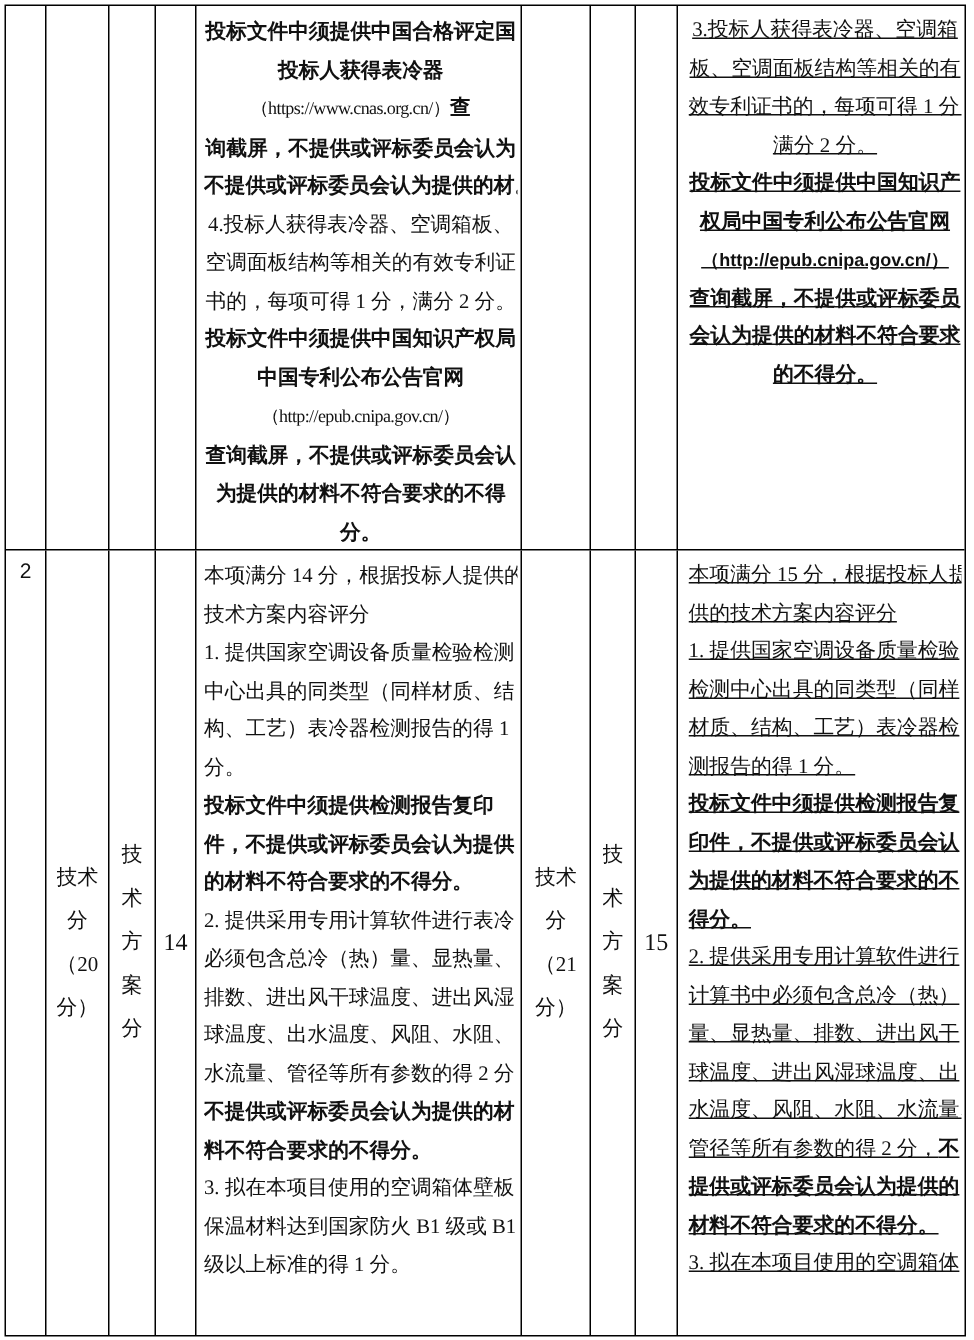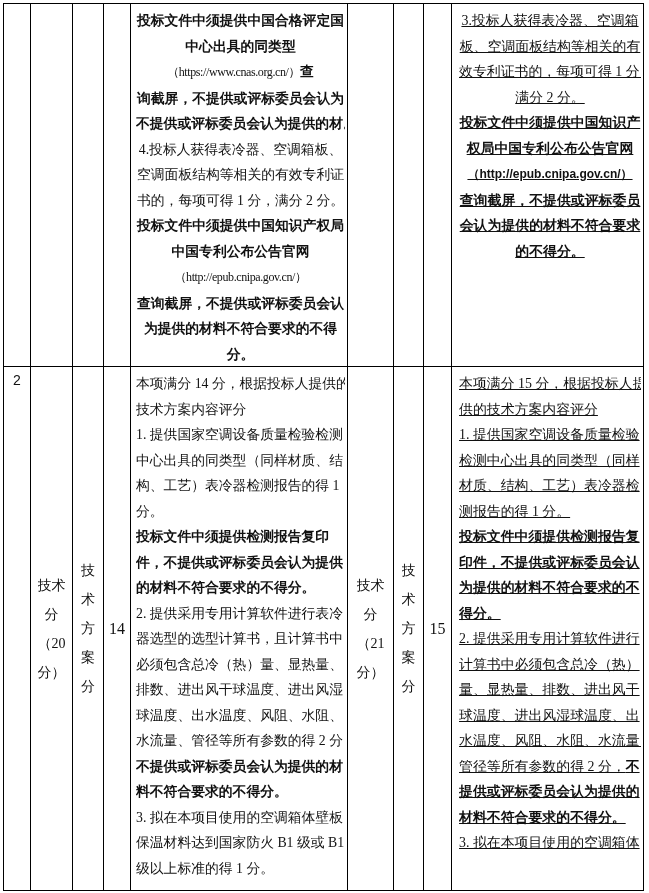--- a/index.html
+++ b/index.html
@@ -86,21 +86,21 @@
 
 <div class="doc-table">
 
   <div class="t-row r1">
     <div class="cell c-seq"></div>
     <div class="cell c-cat"></div>
     <div class="cell c-sub"></div>
     <div class="cell c-score"></div>
     <div class="cell c-ltext text-cell">
         <div class="line"><span class="seg-b">投标文件中须提供中国合格评定国</span></div>
-        <div class="line"><span class="seg-b">中心出具的同类型</span></div>
+        <div class="line"><span class="seg-b">投标人获得表冷器</span></div>
         <div class="line"><span class="seg-m">（https://www.cnas.org.cn/）</span><span class="seg-b">查</span></div>
         <div class="line"><span class="seg-b">询截屏，不提供或评标委员会认为</span></div>
         <div class="line"><span class="seg-b">不提供或评标委员会认为提供的材。</span></div>
         <div class="line"><span class="seg-n">4.投标人获得表冷器、空调箱板、</span></div>
         <div class="line"><span class="seg-n">空调面板结构等相关的有效专利证</span></div>
         <div class="line"><span class="seg-n">书的，每项可得 1 分，满分 2 分。</span></div>
         <div class="line"><span class="seg-b">投标文件中须提供中国知识产权局</span></div>
         <div class="line"><span class="seg-b">中国专利公布公告官网</span></div>
         <div class="line"><span class="seg-m">（http://epub.cnipa.gov.cn/）</span></div>
         <div class="line"><span class="seg-b">查询截屏，不提供或评标委员会认</span></div>
@@ -144,21 +144,20 @@
         <div class="line"><span class="seg-n">本项满分 14 分，根据投标人提供的</span></div>
         <div class="line"><span class="seg-n">技术方案内容评分</span></div>
         <div class="line"><span class="seg-n">1. 提供国家空调设备质量检验检测</span></div>
         <div class="line"><span class="seg-n">中心出具的同类型（同样材质、结</span></div>
         <div class="line"><span class="seg-n">构、工艺）表冷器检测报告的得 1</span></div>
         <div class="line"><span class="seg-n">分。</span></div>
         <div class="line"><span class="seg-b">投标文件中须提供检测报告复印</span></div>
         <div class="line"><span class="seg-b">件，不提供或评标委员会认为提供</span></div>
         <div class="line"><span class="seg-b">的材料不符合要求的不得分。</span></div>
         <div class="line"><span class="seg-n">2. 提供采用专用计算软件进行表冷</span></div>
-        <div class="line"><span class="seg-n">器选型的选型计算书，且计算书中</span></div>
         <div class="line"><span class="seg-n">必须包含总冷（热）量、显热量、</span></div>
         <div class="line"><span class="seg-n">排数、进出风干球温度、进出风湿</span></div>
         <div class="line"><span class="seg-n">球温度、出水温度、风阻、水阻、</span></div>
         <div class="line"><span class="seg-n">水流量、管径等所有参数的得 2 分，</span></div>
         <div class="line"><span class="seg-b">不提供或评标委员会认为提供的材</span></div>
         <div class="line"><span class="seg-b">料不符合要求的不得分。</span></div>
         <div class="line"><span class="seg-n">3. 拟在本项目使用的空调箱体壁板</span></div>
         <div class="line"><span class="seg-n">保温材料达到国家防火 B1 级或 B1</span></div>
         <div class="line"><span class="seg-n">级以上标准的得 1 分。</span></div>
       </div>

